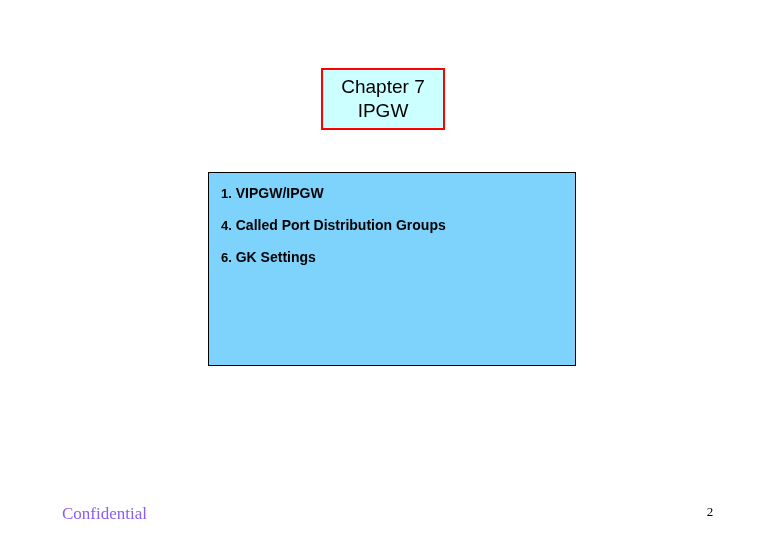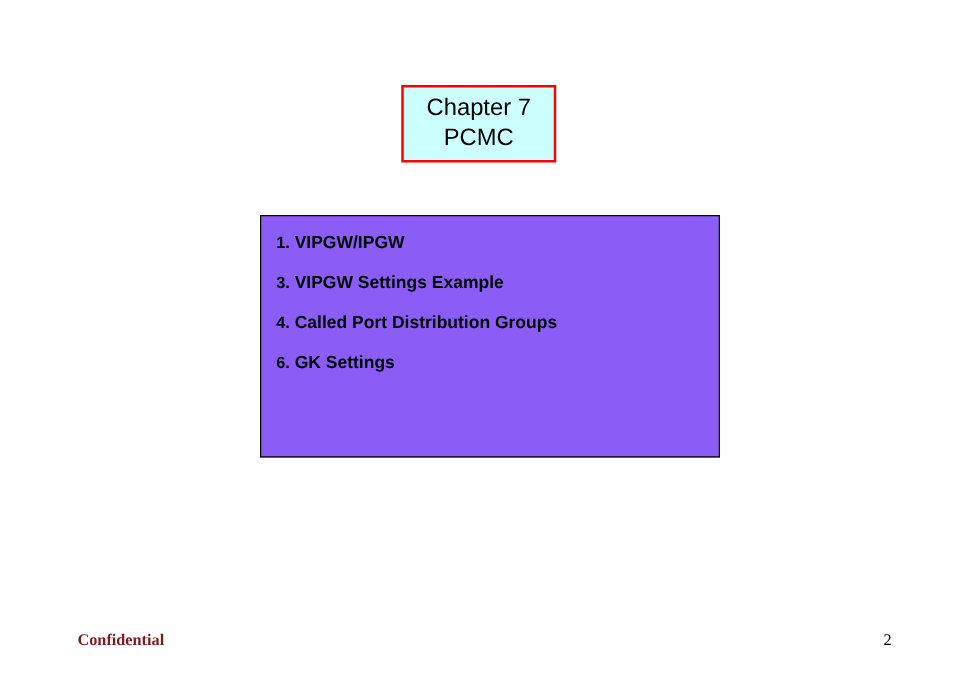--- a/index.html
+++ b/index.html
@@ -43,21 +43,21 @@
     text-align: center;
     white-space: nowrap;
   }
   
   .agenda-box {
     position: absolute;
     left: 208px;
     top: 172px;
     width: 368px;
     height: 194px;
-    background: #8b5cf6;
+    background: #7dd3fc;
     border: 1px solid #000000;
     box-sizing: border-box;
     padding: 12px 0 0 12px;
   }
   .agenda-item {
     font-family: "Liberation Sans", sans-serif;
     font-size: 14px;
     font-weight: bold;
     color: #000000;
     line-height: 17px;
@@ -69,54 +69,49 @@
   }
   .agenda-item:last-child {
     margin-bottom: 0;
   }
   
   .footer-left {
     position: absolute;
     left: 62px;
     top: 504px;
     font-family: "Liberation Serif", serif;
-    font-size: 13px;
-    color: #7f1d1d;
+    font-size: 17px;
+    color: #8b5cf6;
     white-space: nowrap;
-    font-weight: bold;
   }
   .footer-right {
     position: absolute;
     left: 700px;
     top: 504px;
     width: 20px;
     text-align: center;
     font-family: "Liberation Serif", serif;
     font-size: 13px;
     color: #000000;
   }
 </style>
 </head>
 <body>
 
 <div class="slide">
 
   <div class="title-box">
     <div class="title-line">Chapter 7</div>
-    <div class="title-line">PCMC</div>
+    <div class="title-line">IPGW</div>
   </div>
 
   <div class="agenda-box">
     <div class="agenda-item">
       <span class="num">1.</span>
       <span>VIPGW/IPGW</span>
-    </div>
-    <div class="agenda-item">
-      <span class="num">3.</span>
-      <span>VIPGW Settings Example</span>
     </div>
     <div class="agenda-item">
       <span class="num">4.</span>
       <span>Called Port Distribution Groups</span>
     </div>
     <div class="agenda-item">
       <span class="num">6.</span>
       <span>GK Settings</span>
     </div>
   </div>

